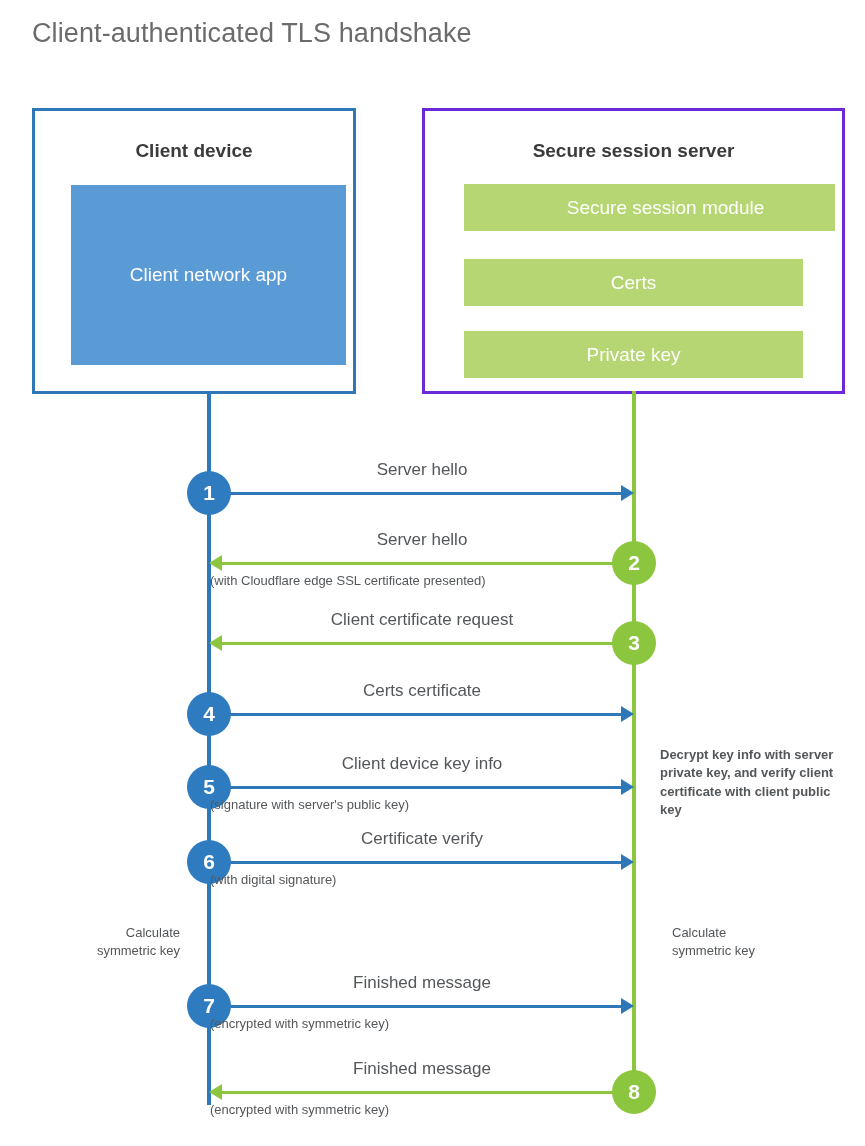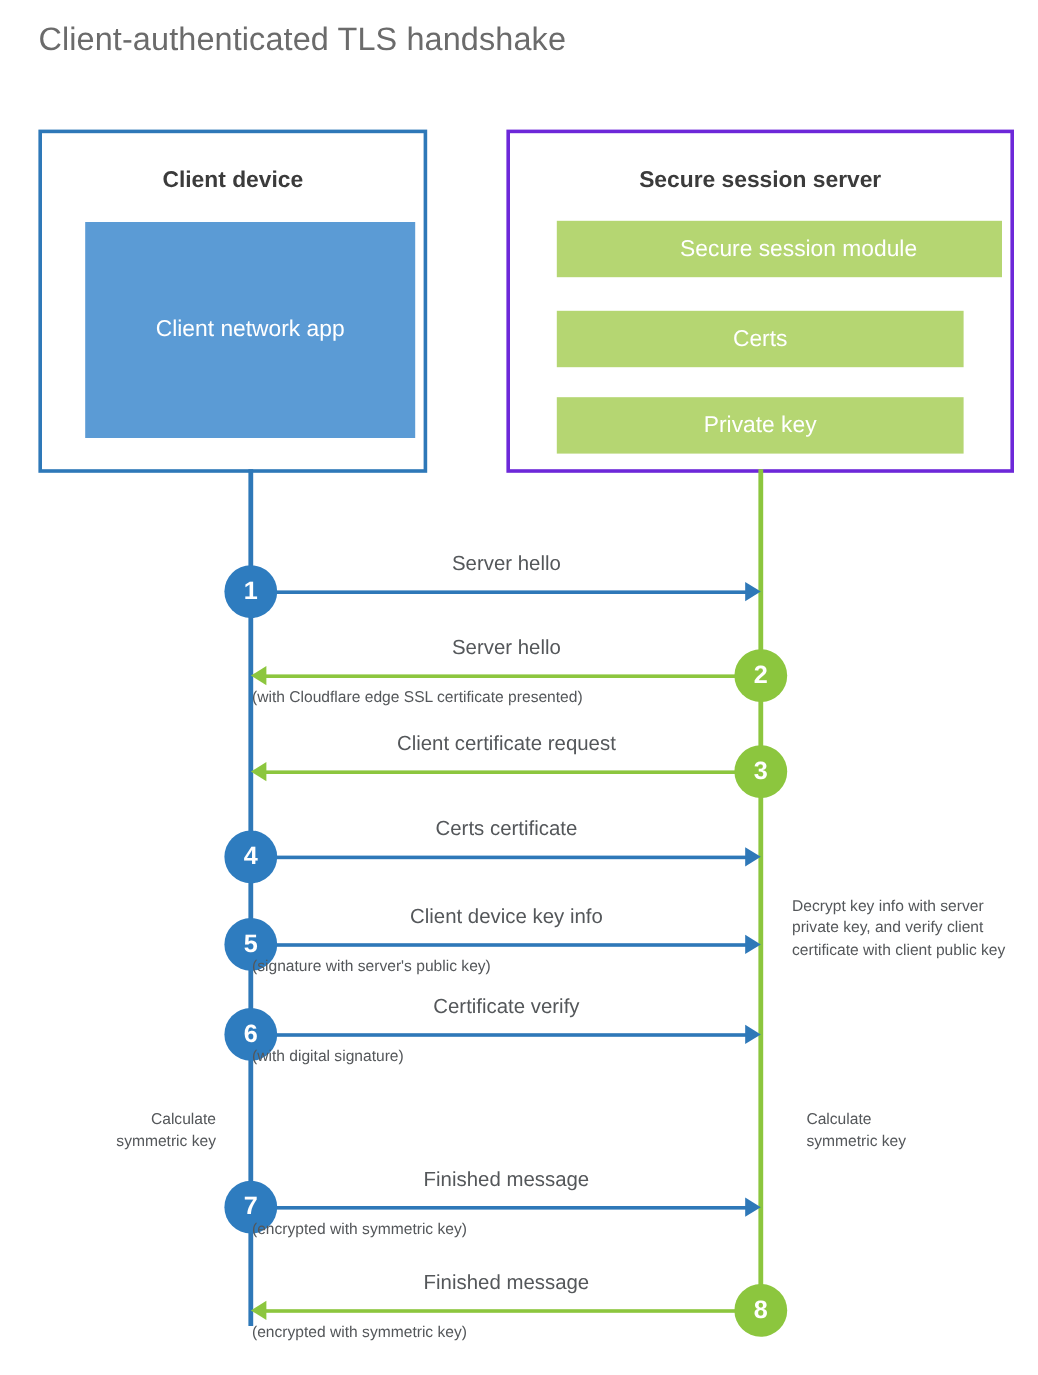--- a/index.html
+++ b/index.html
@@ -183,20 +183,21 @@
     font-size: 13px;
     color: #54575a;
     line-height: 1.42;
     white-space: pre-line;
   }
   #note-decrypt {
     left: 660px;
     top: 746px;
     width: 190px;
     text-align: left;
+    font-weight: bold;
   }
   #note-calc-left {
     left: 20px;
     top: 924px;
     width: 160px;
     text-align: right;
   }
   #note-calc-right {
     left: 672px;
     top: 924px;

